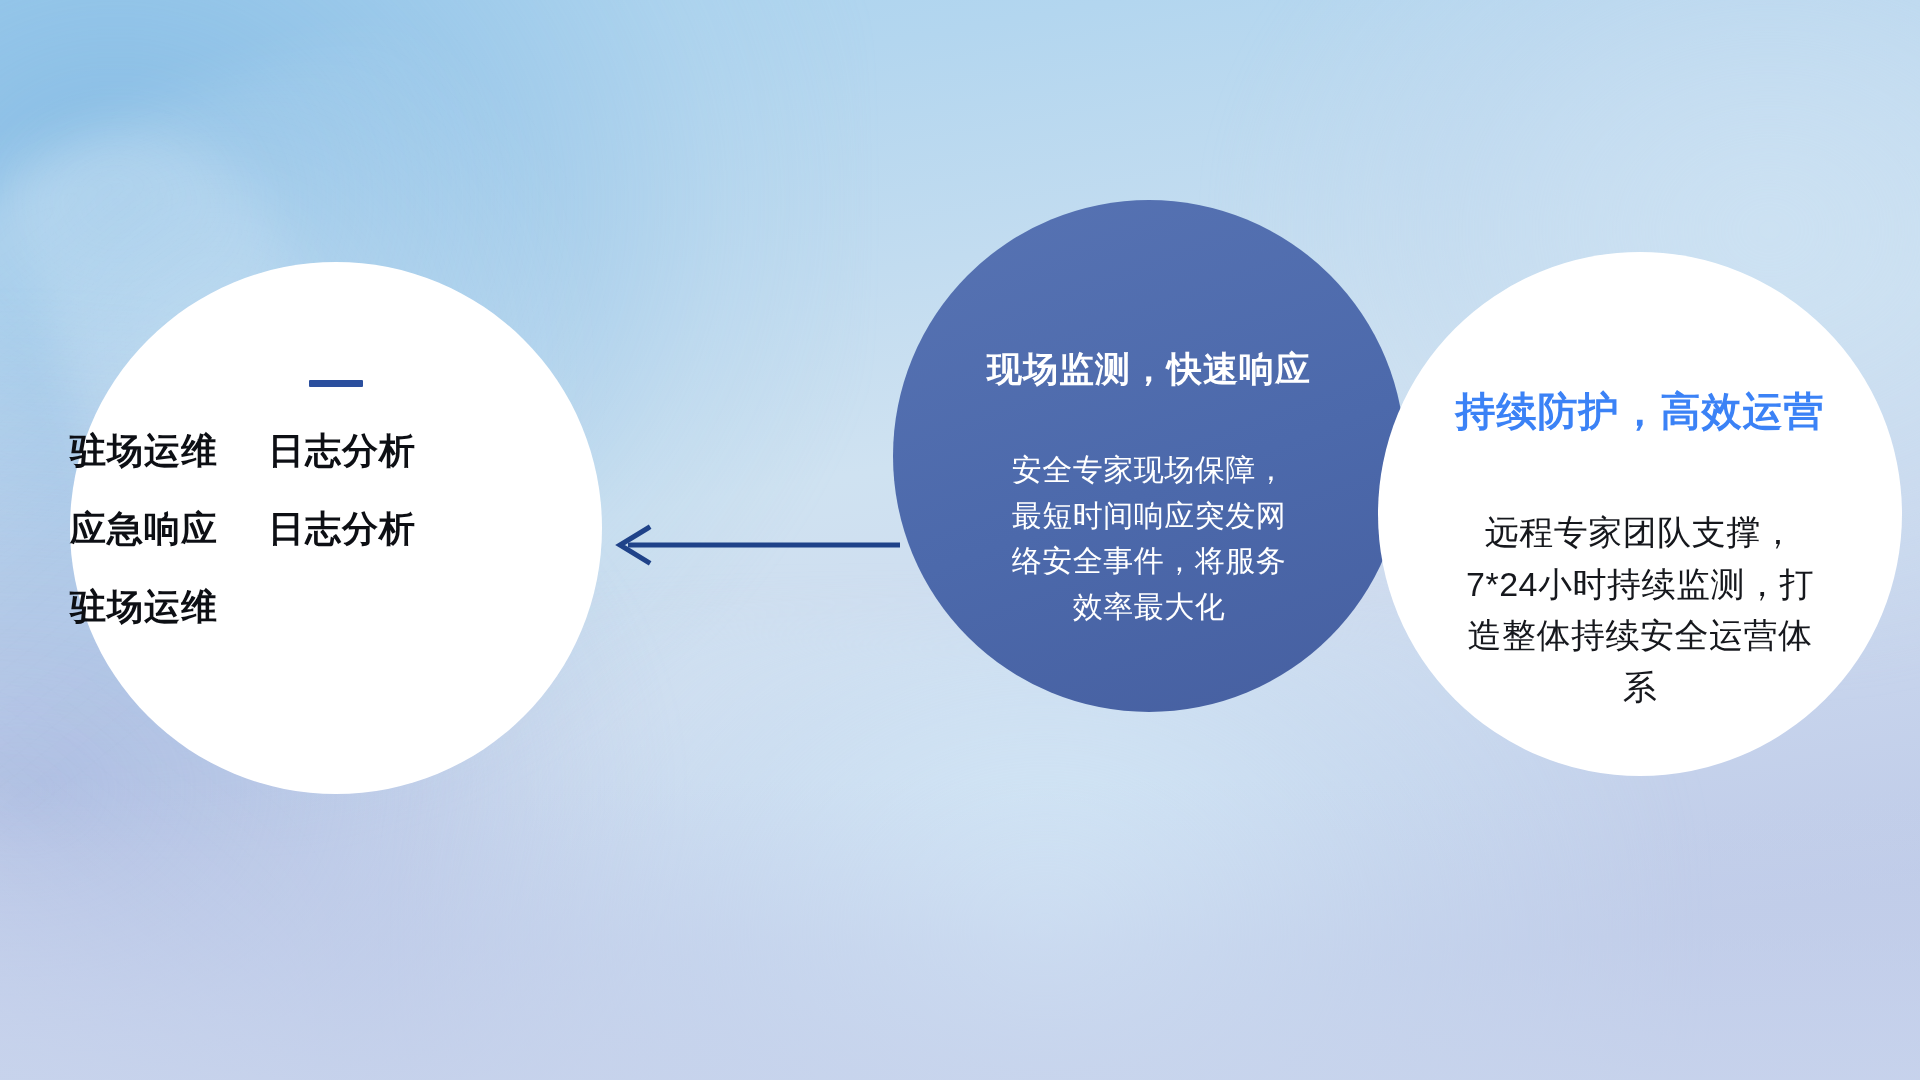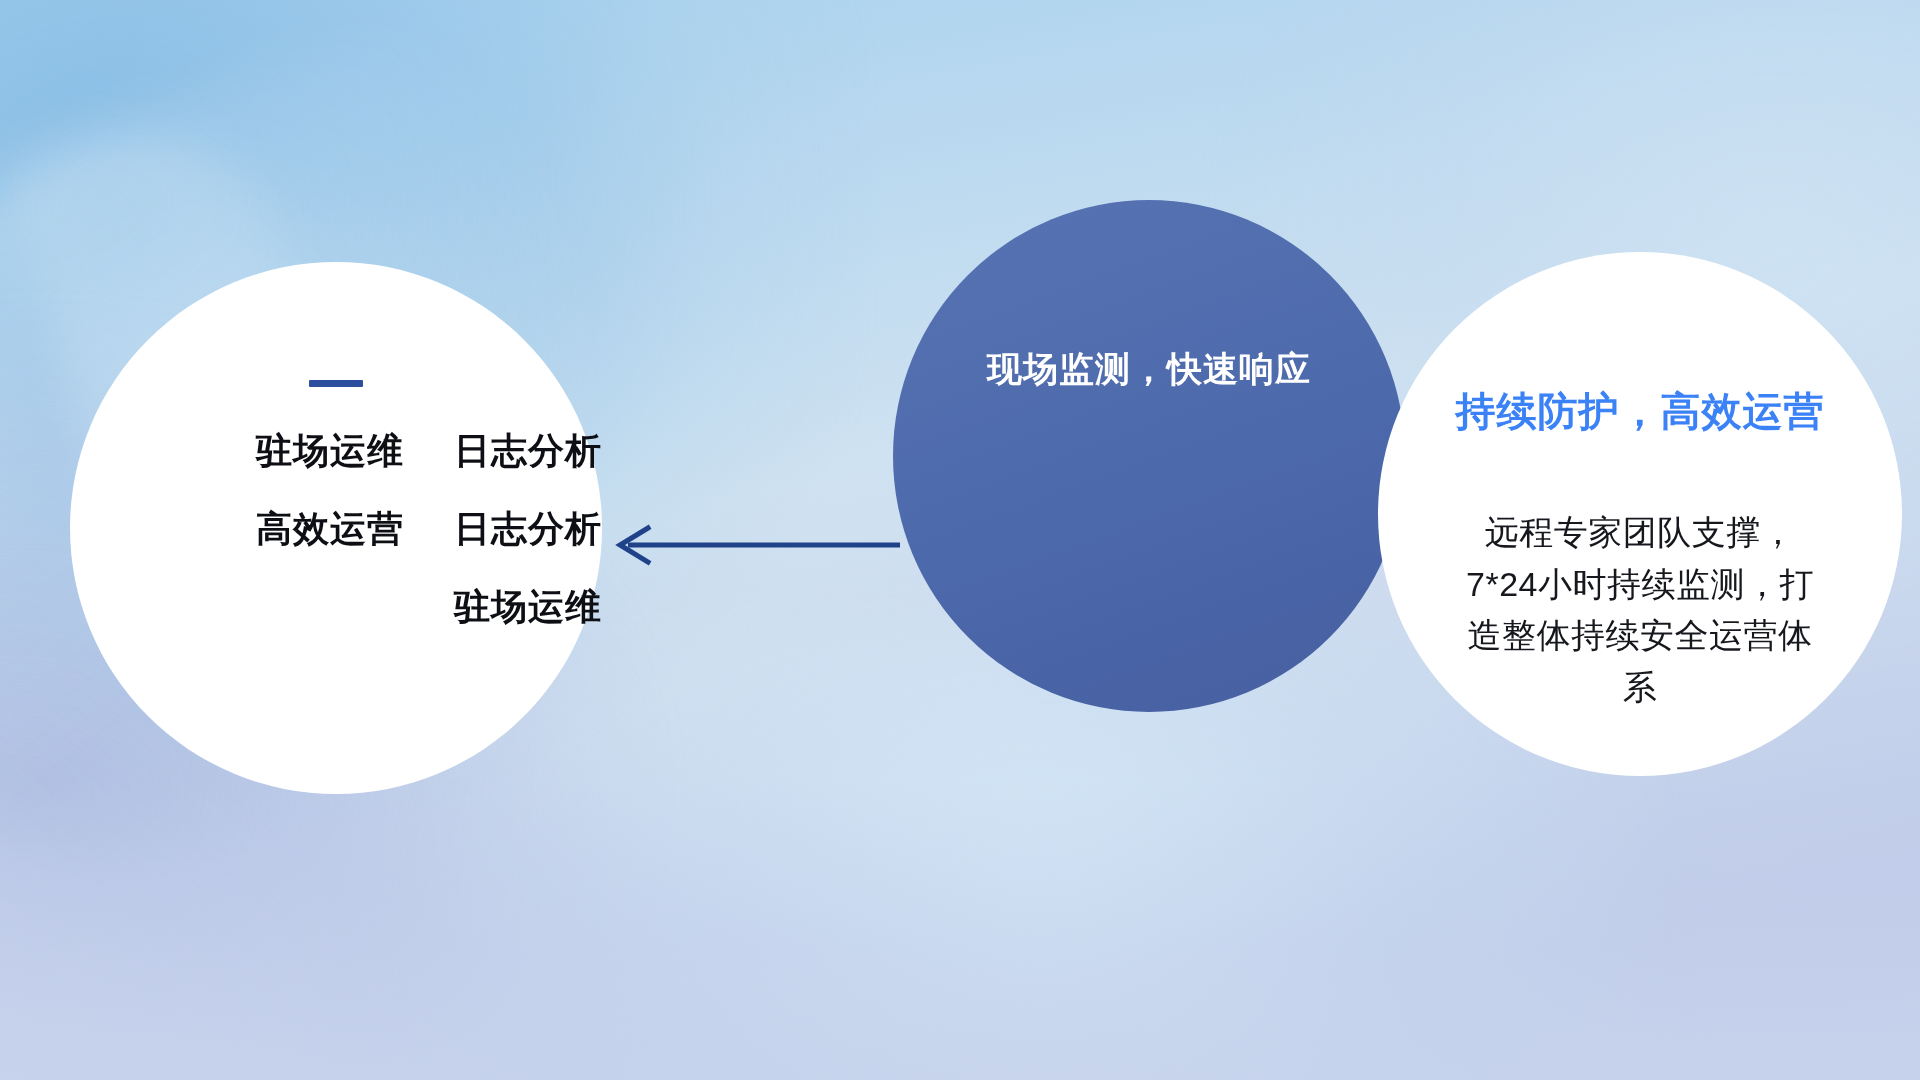--- a/index.html
+++ b/index.html
@@ -152,21 +152,21 @@
     height: 524px;
     background: #ffffff;
     z-index: 6;
   }
 
   
   .left-inner {
     position: absolute;
     left: 0; right: 0;
     top: 118px;
-    text-align: right;
+    text-align: left;
     color: #111318;
   }
   .left-divider {
     width: 54px;
     height: 7px;
     background: #2b4f9e;
     margin: 0 auto 46px auto;
     border-radius: 1px;
   }
   .left-line {
@@ -268,34 +268,35 @@
     <div class="left-inner">
       <div class="left-divider"></div>
 
       <div class="left-line">
         <span>驻场运维</span>
         <span class="gap"></span>
         <span>日志分析</span>
       </div>
 
       <div class="left-line">
-        <span>高效运营</span>
+        <span>应急响应</span>
         <span class="gap"></span>
         <span>日志分析</span>
       </div>
 
       <div class="left-line">
         <span>驻场运维</span>
       </div>
     </div>
   </div>
 
   <div class="circle circle-mid">
     <div class="mid-inner">
       <div class="mid-title">现场监测，快速响应</div>
+      <div class="mid-body">安全专家现场保障，最短时间响应突发网络安全事件，将服务效率最大化</div>
     </div>
   </div>
 
   <div class="circle circle-right">
     <div class="right-inner">
       <div class="right-title">持续防护，高效运营</div>
       <div class="right-body">远程专家团队支撑，7*24小时持续监测，打造整体持续安全运营体系</div>
     </div>
   </div>
 

